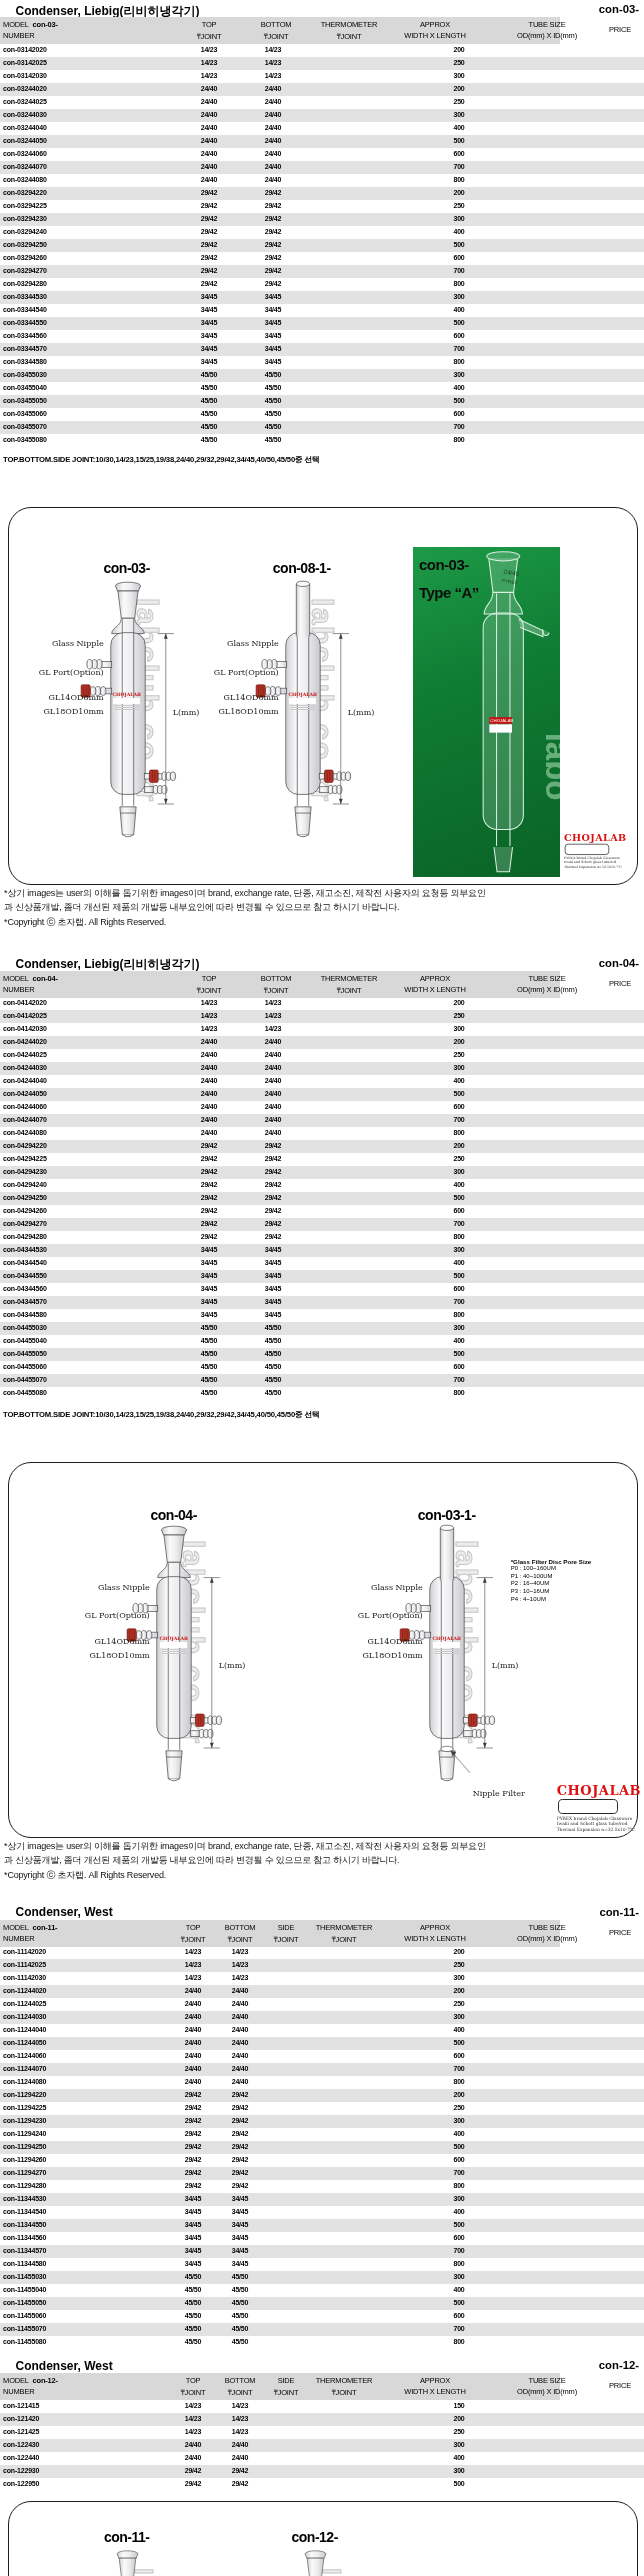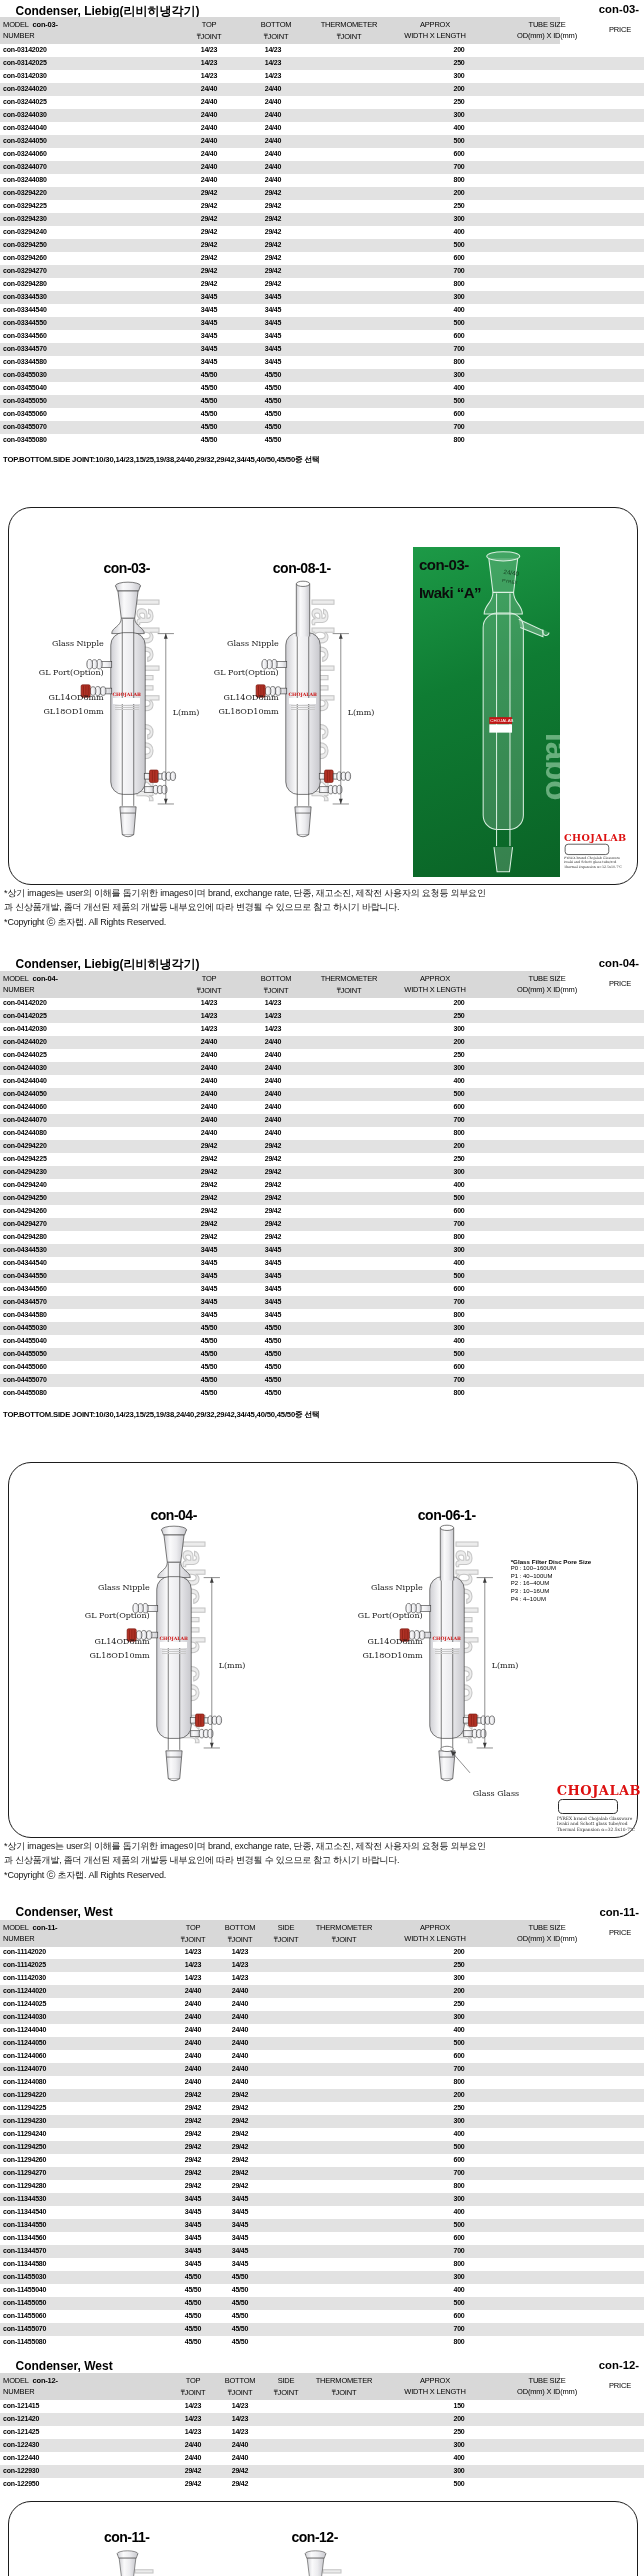--- a/index.html
+++ b/index.html
@@ -374,21 +374,21 @@
         </div>
     </div>
     <div class="dlabel r abs" style="left:193px;top:131px;width:77px">Glass Nipple</div>
     <div class="dlabel r abs" style="left:193px;top:160px;width:77px">GL Port(Option)</div>
     <div class="dlabel r abs" style="left:193px;top:185px;width:77px">GL14OD8mm</div>
     <div class="dlabel r abs" style="left:193px;top:199px;width:77px">GL18OD10mm</div>
     <div class="dlabel abs" style="left:339px;top:200px">L(mm)</div>
 
     <div class="photo abs" style="left:404px;top:39px;width:147px;height:330px">
       <div class="photo-t1 abs" style="left:6.2px;top:9.3px">con-03-</div>
-      <div class="photo-t1 abs" style="left:6.2px;top:37px">Iwaki “A”</div>
+      <div class="photo-t1 abs" style="left:6.2px;top:37px">Type “A”</div>
       <svg class="abs" style="left:0;top:0" width="147" height="330" viewBox="0 0 285 640">
         <g stroke="#d9efe0" stroke-width="2" fill="rgba(255,255,255,0.18)">
           <path d="M143,18 a32,9 0 1 0 64,0 a32,9 0 1 0 -64,0"></path>
           <path d="M147,22 L155,88 L195,88 L203,22"></path>
           <path d="M155,88 C155,108 138,112 138,130 L212,130 C212,112 195,108 195,88"></path>
           <rect x="136" y="128" width="78" height="420" rx="28"></rect>
           <line x1="162" y1="90" x2="162" y2="580"></line>
           <line x1="188" y1="90" x2="188" y2="580"></line>
           <path d="M205,140 L252,162 L252,174 L208,156" fill="rgba(255,255,255,0.25)"></path>
           <path d="M252,160 a6,8 0 1 0 12,6"></path>
@@ -637,21 +637,21 @@
           <i></i>
           <i></i>
         </div>
     </div>
     <div class="dlabel r abs" style="left:64px;top:120px;width:77px">Glass Nipple</div>
     <div class="dlabel r abs" style="left:64px;top:148px;width:77px">GL Port(Option)</div>
     <div class="dlabel r abs" style="left:64px;top:174px;width:77px">GL14OD8mm</div>
     <div class="dlabel r abs" style="left:64px;top:188px;width:77px">GL18OD10mm</div>
     <div class="dlabel abs" style="left:210px;top:198px">L(mm)</div>
 
-    <div class="unit-title abs" style="left:397px;top:44px;width:82px">con-06-1-</div>
+    <div class="unit-title abs" style="left:397px;top:44px;width:82px">con-03-1-</div>
     <div class="watermark abs" style="left:474px;top:77px">labclub.co.kr</div>
     <svg class="abs" style="left:376px;top:61px" width="124" height="268" viewBox="0 0 240 560">
         <use href="#cond-bf"></use>
       </svg>
     <div class="glabel abs" style="left:420px;top:173px">
       <div class="glabel-word">CHOJALAB</div>
       <div class="glabel-box"></div>
       <div class="glabel-lines">
           <i></i>
           <i></i>
@@ -666,21 +666,21 @@
 
     <div class="abs" style="left:502px;top:95px">
       <div class="pore-title">*Glass Filter Disc Pore Size</div>
       <div class="pore-item">P0 : 100~160UM</div>
       <div class="pore-item">P1 : 40~100UM</div>
       <div class="pore-item">P2 : 16~40UM</div>
       <div class="pore-item">P3 : 10~16UM</div>
       <div class="pore-item">P4 : 4~10UM</div>
     </div>
 
-    <div class="dlabel abs" style="left:464px;top:326px">Glass Glass</div>
+    <div class="dlabel abs" style="left:464px;top:326px">Nipple Filter</div>
 
     <div class="logo abs" style="left:548px;top:320px">
       <div class="logo-word">CHOJALAB</div>
       <div class="logo-box"></div>
       <div class="logo-line">PYREX brand Chojalab Glassware</div>
       <div class="logo-line">Iwaki and Schott glass tube/rod</div>
       <div class="logo-line">Thermal Expansion α=32.5x10-7℃</div>
     </div>
   </div>
 

